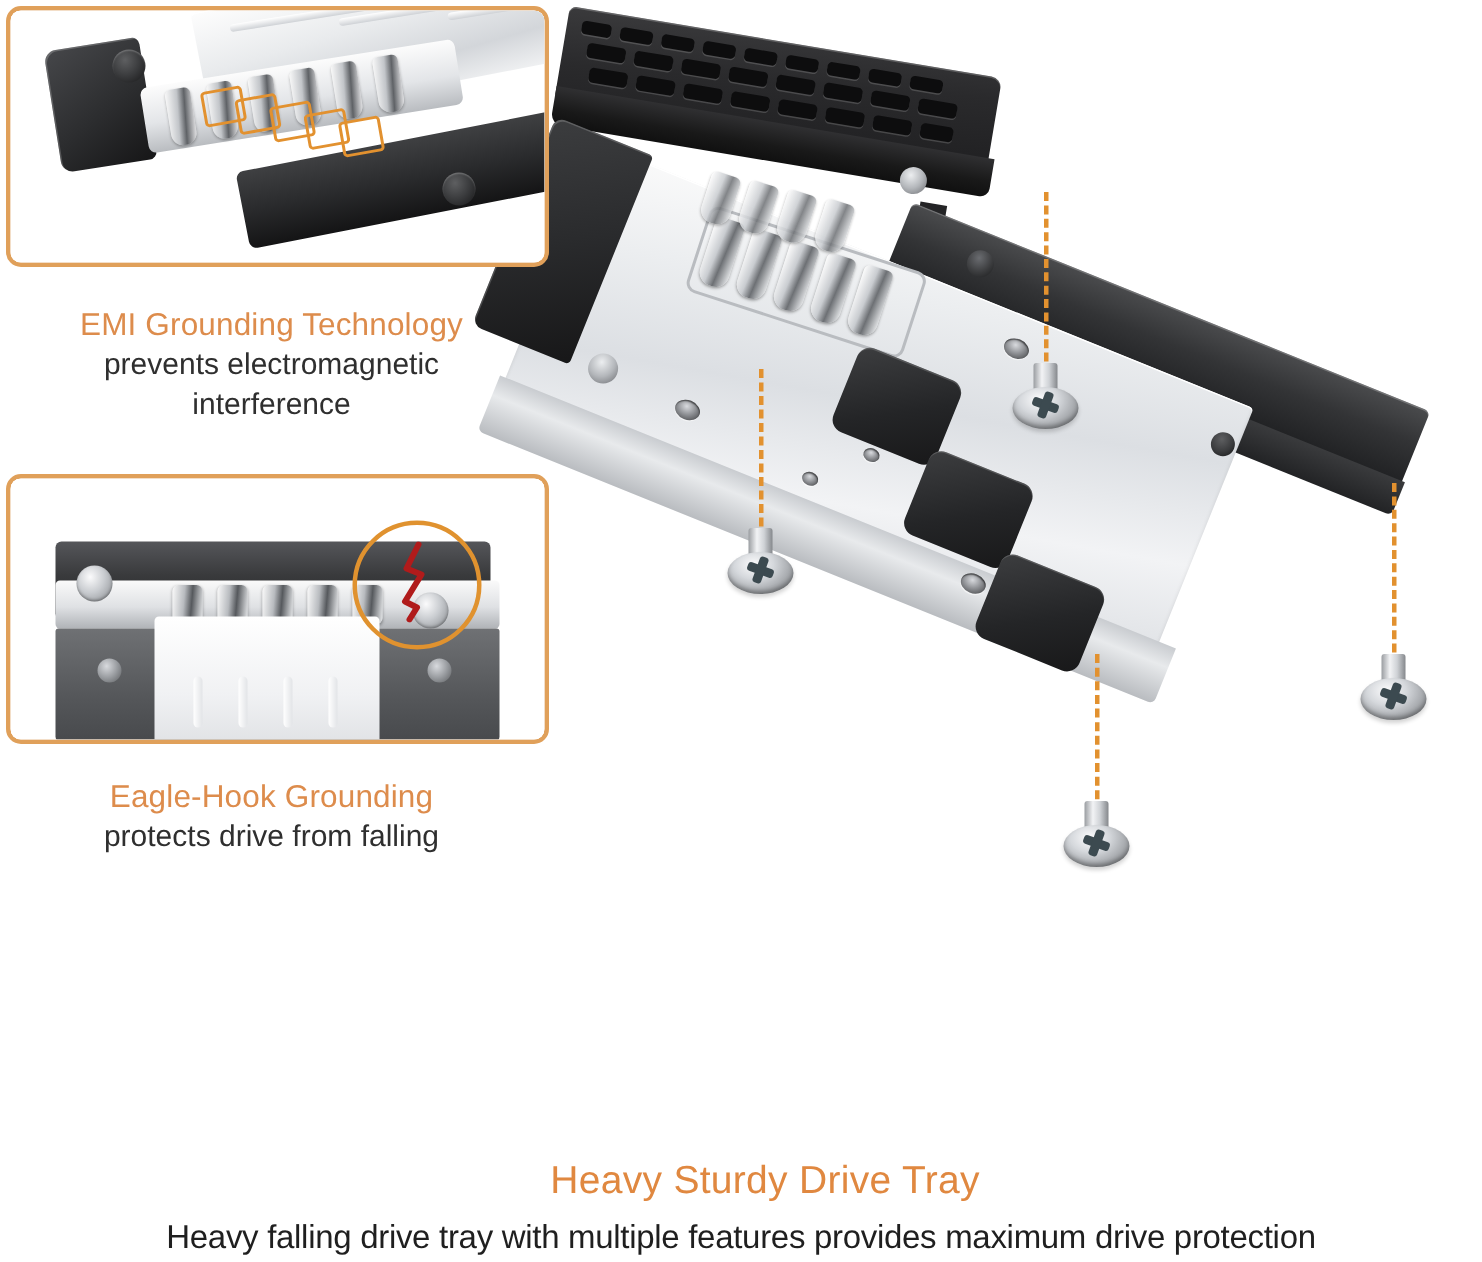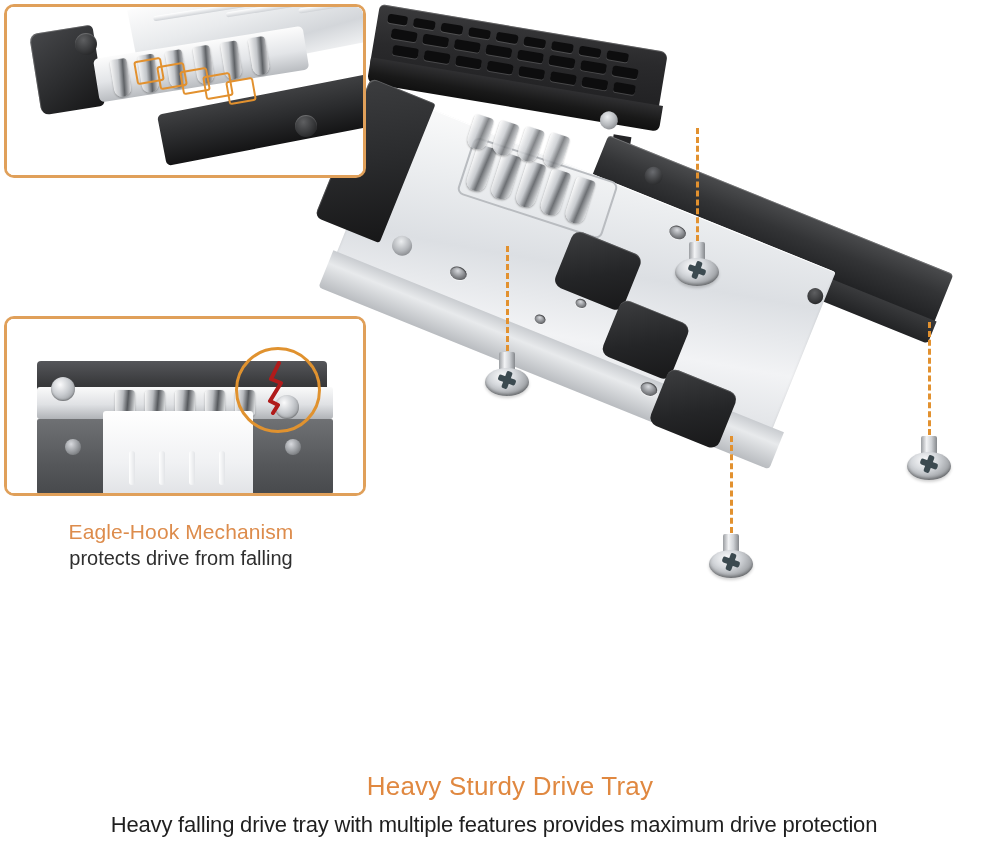--- a/index.html
+++ b/index.html
@@ -285,20 +285,25 @@
         <div class="mark" style="left:151px;top:57px;width:24px;height:20px;"></div>
         <div class="mark" style="left:174px;top:62px;width:24px;height:20px;"></div>
         <div class="mark" style="left:197px;top:67px;width:24px;height:20px;"></div>
         <div class="mark" style="left:220px;top:72px;width:24px;height:20px;"></div>
         <div class="scr" style="left:68px;top:26px;"></div>
         <div class="scr" style="left:288px;top:108px;"></div>
       </div>
     </div>
   </div>
 
+  <div class="caption" style="left:0;top:203px;width:362px;">
+    <div class="cap-head">EMI Grounding Technology</div>
+    <div class="cap-body">prevents electromagnetic</div>
+    <div class="cap-body">interference</div>
+  </div>
 
   <div class="inset-frame" style="left:4px;top:316px;width:362px;height:180px;">
     <div class="photo">
       <div class="hook">
         <div class="topbar"></div>
         <div class="silverbar">
           <div class="roller" style="left:78px;top:3px;"></div>
           <div class="roller" style="left:108px;top:3px;"></div>
           <div class="roller" style="left:138px;top:3px;"></div>
           <div class="roller" style="left:168px;top:3px;"></div>
@@ -318,20 +323,20 @@
 
         <div class="circle" style="left:228px;top:28px;width:80px;height:80px;"></div>
         <svg style="position:absolute;left:258px;top:42px;" width="26" height="54" viewBox="0 0 26 54">
           <path d="M14 2 L6 18 L16 22 L5 40 L13 44 L8 52" stroke="#B01B1B" stroke-width="4" fill="none" stroke-linecap="round" stroke-linejoin="round"></path>
         </svg>
       </div>
     </div>
   </div>
 
   <div class="caption" style="left:0;top:518px;width:362px;">
-    <div class="cap-head">Eagle-Hook Mechanism</div>
+    <div class="cap-head">Eagle-Hook Grounding</div>
     <div class="cap-body">protects drive from falling</div>
   </div>
 
   <div class="foot-head" style="top:770px;">Heavy Sturdy Drive Tray</div>
   <div class="foot-body" style="top:810px;">Heavy falling drive tray with multiple features provides maximum drive protection</div>
 
 </div>
 
 </body></html>

